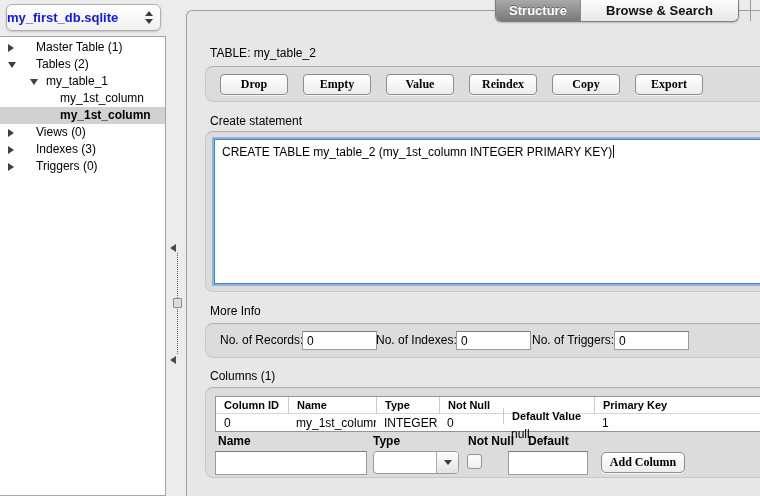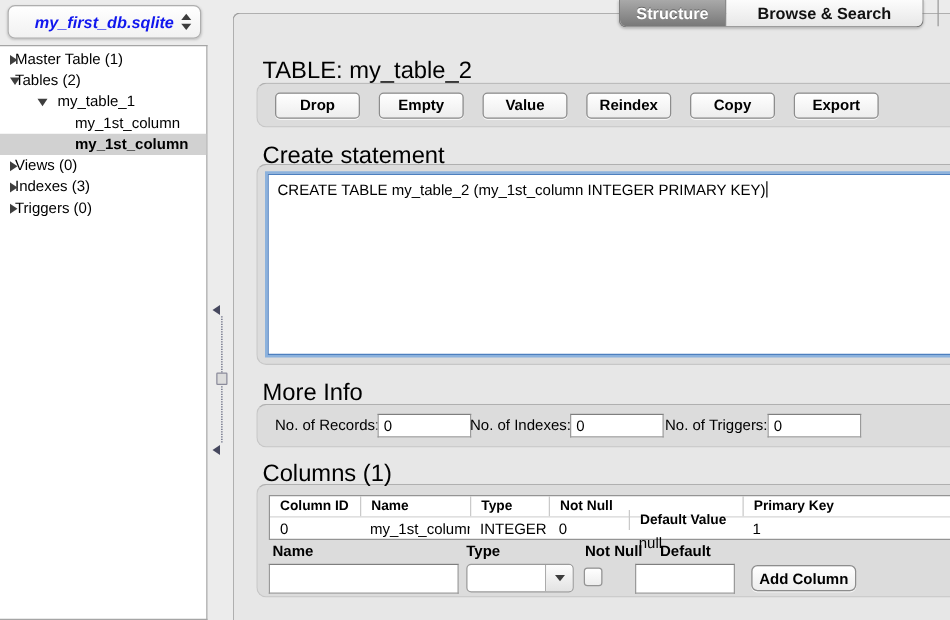--- a/index.html
+++ b/index.html
@@ -9,41 +9,40 @@
     font-family:"Liberation Sans","DejaVu Sans",sans-serif;
     color:#000;font-size:12px;
     -webkit-font-smoothing:antialiased;
   }
   
   .db-select{
     position:absolute;left:6px;top:4px;width:153px;height:25px;
     background:linear-gradient(#ffffff,#f1f1f1);
     border:1px solid #aeaeae;border-radius:6px;
     box-shadow:0 1px 2px rgba(0,0,0,.18);
-    display:flex;align-items:center;justify-content:center;
+    display:flex;align-items:center;justify-content:flex-start;
     cursor:default;
-    font-style:italic;
   }
   .db-select .lbl{font-weight:bold;font-size:13px;color:#1016ee;}
   .stepper{position:absolute;right:7px;top:5px;width:9px;height:15px;}
   .stepper .up{position:absolute;left:1px;top:1px;width:0;height:0;
     border-left:4px solid transparent;border-right:4px solid transparent;border-bottom:5px solid #3c3c3c;}
   .stepper .dn{position:absolute;left:1px;bottom:1px;width:0;height:0;
     border-left:4px solid transparent;border-right:4px solid transparent;border-top:5px solid #3c3c3c;}
   .side-list{
     position:absolute;left:0;top:36px;width:166px;height:460px;
     background:#ffffff;border:1px solid #a5a5a5;border-left:none;
     padding-top:2px;box-sizing:border-box;
   }
   .trow{position:relative;height:17px;line-height:17px;font-size:12px;white-space:nowrap;cursor:default;}
   .trow .tri{position:absolute;top:4px;width:0;height:0;}
   .tri.right{border-top:4px solid transparent;border-bottom:4px solid transparent;border-left:6px solid #3f3f3f;top:5px;}
   .tri.down{border-left:4px solid transparent;border-right:4px solid transparent;border-top:6px solid #3f3f3f;top:6px;}
   .lv0 .tri{left:8px;} .lv1 .tri{left:30px;}
-  .lv0 .tl{padding-left:12px;} .lv1 .tl{padding-left:46px;} .lv2 .tl{padding-left:60px;}
+  .lv0 .tl{padding-left:36px;} .lv1 .tl{padding-left:46px;} .lv2 .tl{padding-left:60px;}
   .trow.sel{background:#d1d1d1;font-weight:bold;}
   
   .split-line{position:absolute;left:177px;top:253px;height:101px;width:0;border-left:1px dotted #565a74;}
   .split-tri{position:absolute;left:170px;width:0;height:0;
     border-top:4px solid transparent;border-bottom:4px solid transparent;border-right:6px solid #46485e;}
   .split-knob{position:absolute;left:173px;top:298px;width:7px;height:8px;background:#dcdcdc;border:1px solid #8b8b9b;border-radius:1px;}
   
   .main-panel{
     position:absolute;left:186px;top:10px;width:584px;height:486px;
     background:#e7e7e7;border:1px solid #9c9c9c;border-right:none;border-bottom:none;
@@ -52,32 +51,32 @@
   .tabs{
     position:absolute;left:495px;top:0;height:21px;display:flex;
     border:1px solid #7d7d7d;border-top:none;border-radius:0 0 6px 6px;overflow:hidden;
     box-shadow:0 1px 2px rgba(0,0,0,.2);z-index:5;
   }
   .tab{display:flex;align-items:center;justify-content:center;font-size:13px;font-weight:bold;cursor:default;}
   .tab.active{width:84px;background:linear-gradient(#a9a9a9,#787878);color:#fff;text-shadow:0 -1px 0 rgba(0,0,0,.35);}
   .tab.inactive{width:157px;background:linear-gradient(#fcfcfc,#e7e7e7);color:#111;border-left:1px solid #8a8a8a;}
   .tab-edge{position:absolute;left:750px;top:0;width:1px;height:21px;background:#9a9a9a;z-index:5;}
   
-  .sect{position:absolute;font-size:19px;color:#000;z-index:2;}
+  .sect{position:absolute;font-size:12px;color:#000;z-index:2;}
   
   .gbox{
     position:absolute;background:#dcdcdc;
     border:1px solid #c7c7c7;border-top-color:#b0b0b0;
     border-radius:8px;box-sizing:border-box;z-index:1;
   }
   
   .btn{
     height:21px;background:linear-gradient(#ffffff,#ededed);
     border:1px solid #8d8d8d;border-radius:4px;
-    font-family:Liberation Sans, sans-serif;font-size:12px;font-weight:bold;color:#000;
+    font-family:Liberation Serif, serif;font-size:12px;font-weight:bold;color:#000;
     box-shadow:0 1px 0 rgba(255,255,255,.7);cursor:default;padding:0;
   }
   .btnbar{display:flex;align-items:center;padding-left:14px;gap:15px;}
   .btnbar .btn{width:68px;}
   
   .sqlbox{
     position:absolute;left:8px;top:7px;right:-2px;height:145px;
     background:#fff;border:1px solid #4d7fbe;
     box-shadow:0 0 0 2px #8cb2dd;
     font-size:12px;padding:5px 7px;box-sizing:border-box;

